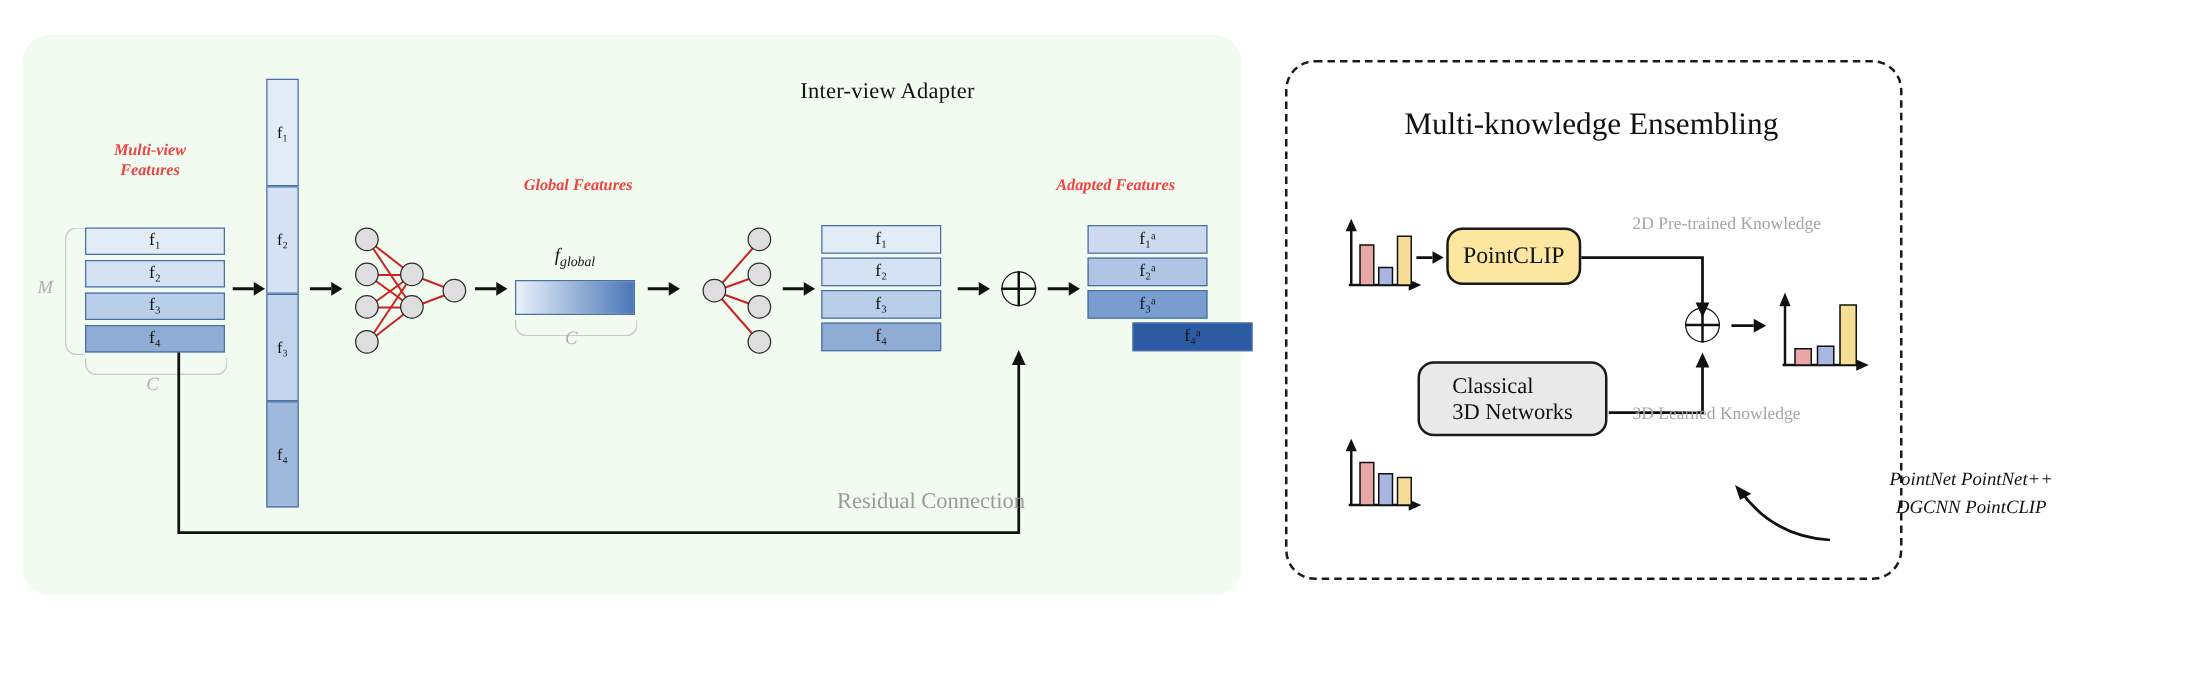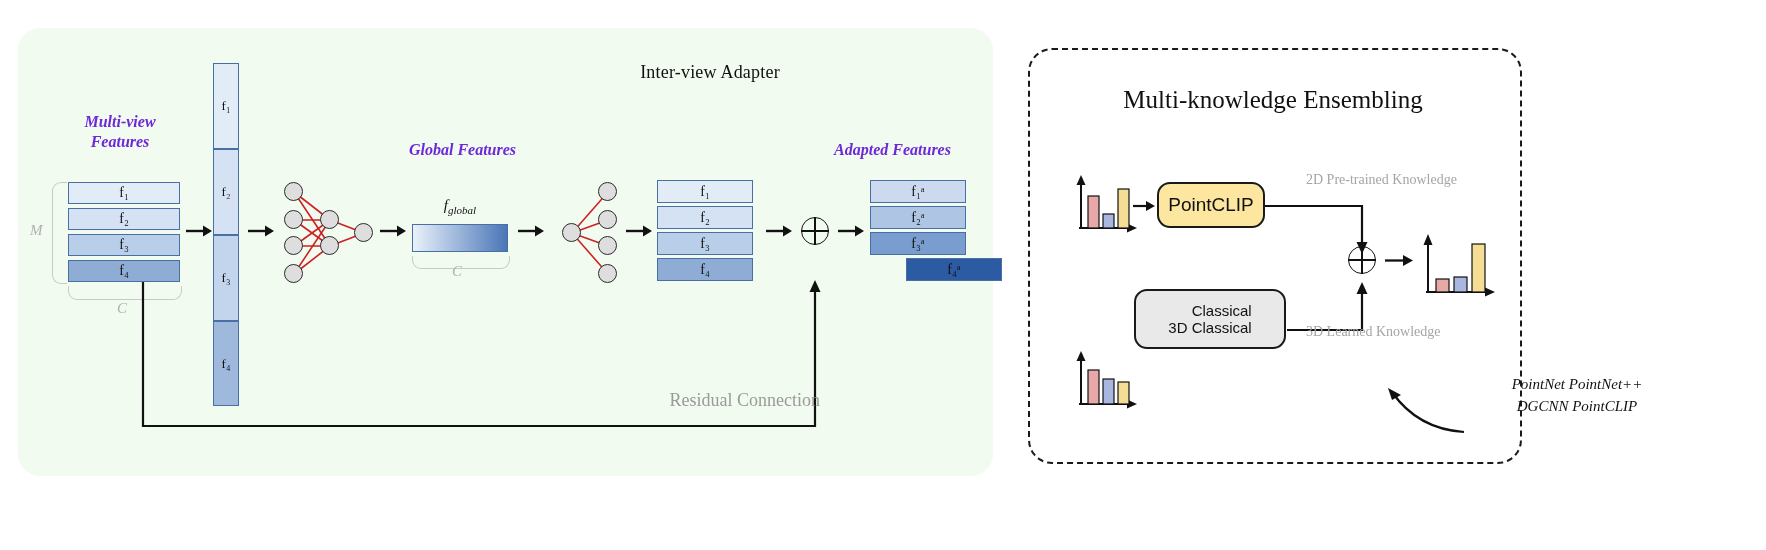--- a/index.html
+++ b/index.html
@@ -17,21 +17,21 @@
 
   .title{
     position:absolute; text-align:center; color:#111;
     font-family:"Liberation Serif", serif; font-weight:400;
   }
   #title-left{ left:380px; top:62px; width:660px; font-size:18px; letter-spacing:.2px;}
   #title-right{ left:1028px; top:86px; width:490px; font-size:25px;}
 
   .caption{
     position:absolute; text-align:center; font-style:italic;
-    font-family:"Liberation Serif", serif; color:#6d28d9; font-size:16px;
+    font-family:"Liberation Serif", serif; color:#ef4444; font-size:13px;
     line-height:1.25; font-weight:600;
   }
   #cap-multiview{ left:40px; top:112px; width:160px;}
   #cap-global{ left:355px; top:140px; width:215px;}
   #cap-adapted{ left:785px; top:140px; width:215px;}
 
   
   .mv-box{
     position:absolute; left:68px; width:112px; height:22px;
     border:1.4px solid #4a6fa5; box-sizing:border-box;
@@ -122,30 +122,30 @@
 
   #residual-label{
     position:absolute; left:600px; top:390px; width:220px; text-align:right;
     color:#9a9a9a; font-size:18px; font-family:"Liberation Serif", serif;
   }
 
   
   .rbox{
     position:absolute; border:2.2px solid #1a1a1a; border-radius:13px;
     box-sizing:border-box; display:flex; align-items:center;
-    justify-content:center; text-align:right; color:#111;
-    font-family:Liberation Sans, sans-serif;
+    justify-content:center; text-align:left; color:#111;
+    font-family:Liberation Serif, serif;
   }
   #box-pointclip{
     left:1157px; top:182px; width:108px; height:46px;
     background:#fce6a0; font-size:19px;
   }
   #box-classical{
     left:1134px; top:289px; width:152px; height:60px;
-    background:#e9e9e9; font-size:15px; line-height:1.15;
+    background:#e9e9e9; font-size:18px; line-height:1.15;
   }
   .klabel{
     position:absolute; color:#a5a5a5; font-size:14px;
     font-family:"Liberation Serif", serif; white-space:nowrap;
   }
   #k2d{ left:1306px; top:172px;}
   #k3d{ left:1306px; top:324px;}
   #nets-list{
     position:absolute; left:1482px; top:374px; width:190px;
     text-align:center; font-style:italic; font-size:15px;
@@ -336,21 +336,21 @@
   <line x1="7" y1="56" x2="58" y2="56" stroke="#111" stroke-width="2"></line>
   <polygon points="55,51.5 65,56 55,60.5" fill="#111"></polygon>
   <rect x="16" y="22" width="11" height="34" fill="#e9a8a8" stroke="#111" stroke-width="1.2"></rect>
   <rect x="31" y="31" width="11" height="25" fill="#a8b6e0" stroke="#111" stroke-width="1.2"></rect>
   <rect x="46" y="34" width="11" height="22" fill="#f6dd96" stroke="#111" stroke-width="1.2"></rect>
 </svg>
 
 <div class="rbox" id="box-classical" style="background: rgb(233, 233, 233);">
   <div>
     <div>Classical</div>
-    <div>3D Classical</div>
+    <div>3D Networks</div>
   </div>
 </div>
 
 <svg style="position:absolute;left:1262px;top:198px;" width="115" height="62">
   <polyline points="3,8 100,8 100,48" fill="none" stroke="#111" stroke-width="2.2"></polyline>
   <polygon points="94.5,44 100,56 105.5,44" fill="#111"></polygon>
 </svg>
 <svg style="position:absolute;left:1284px;top:276px;" width="93" height="62">
   <polyline points="3,54 78,54 78,14" fill="none" stroke="#111" stroke-width="2.2"></polyline>
   <polygon points="72.5,18 78,6 83.5,18" fill="#111"></polygon>

